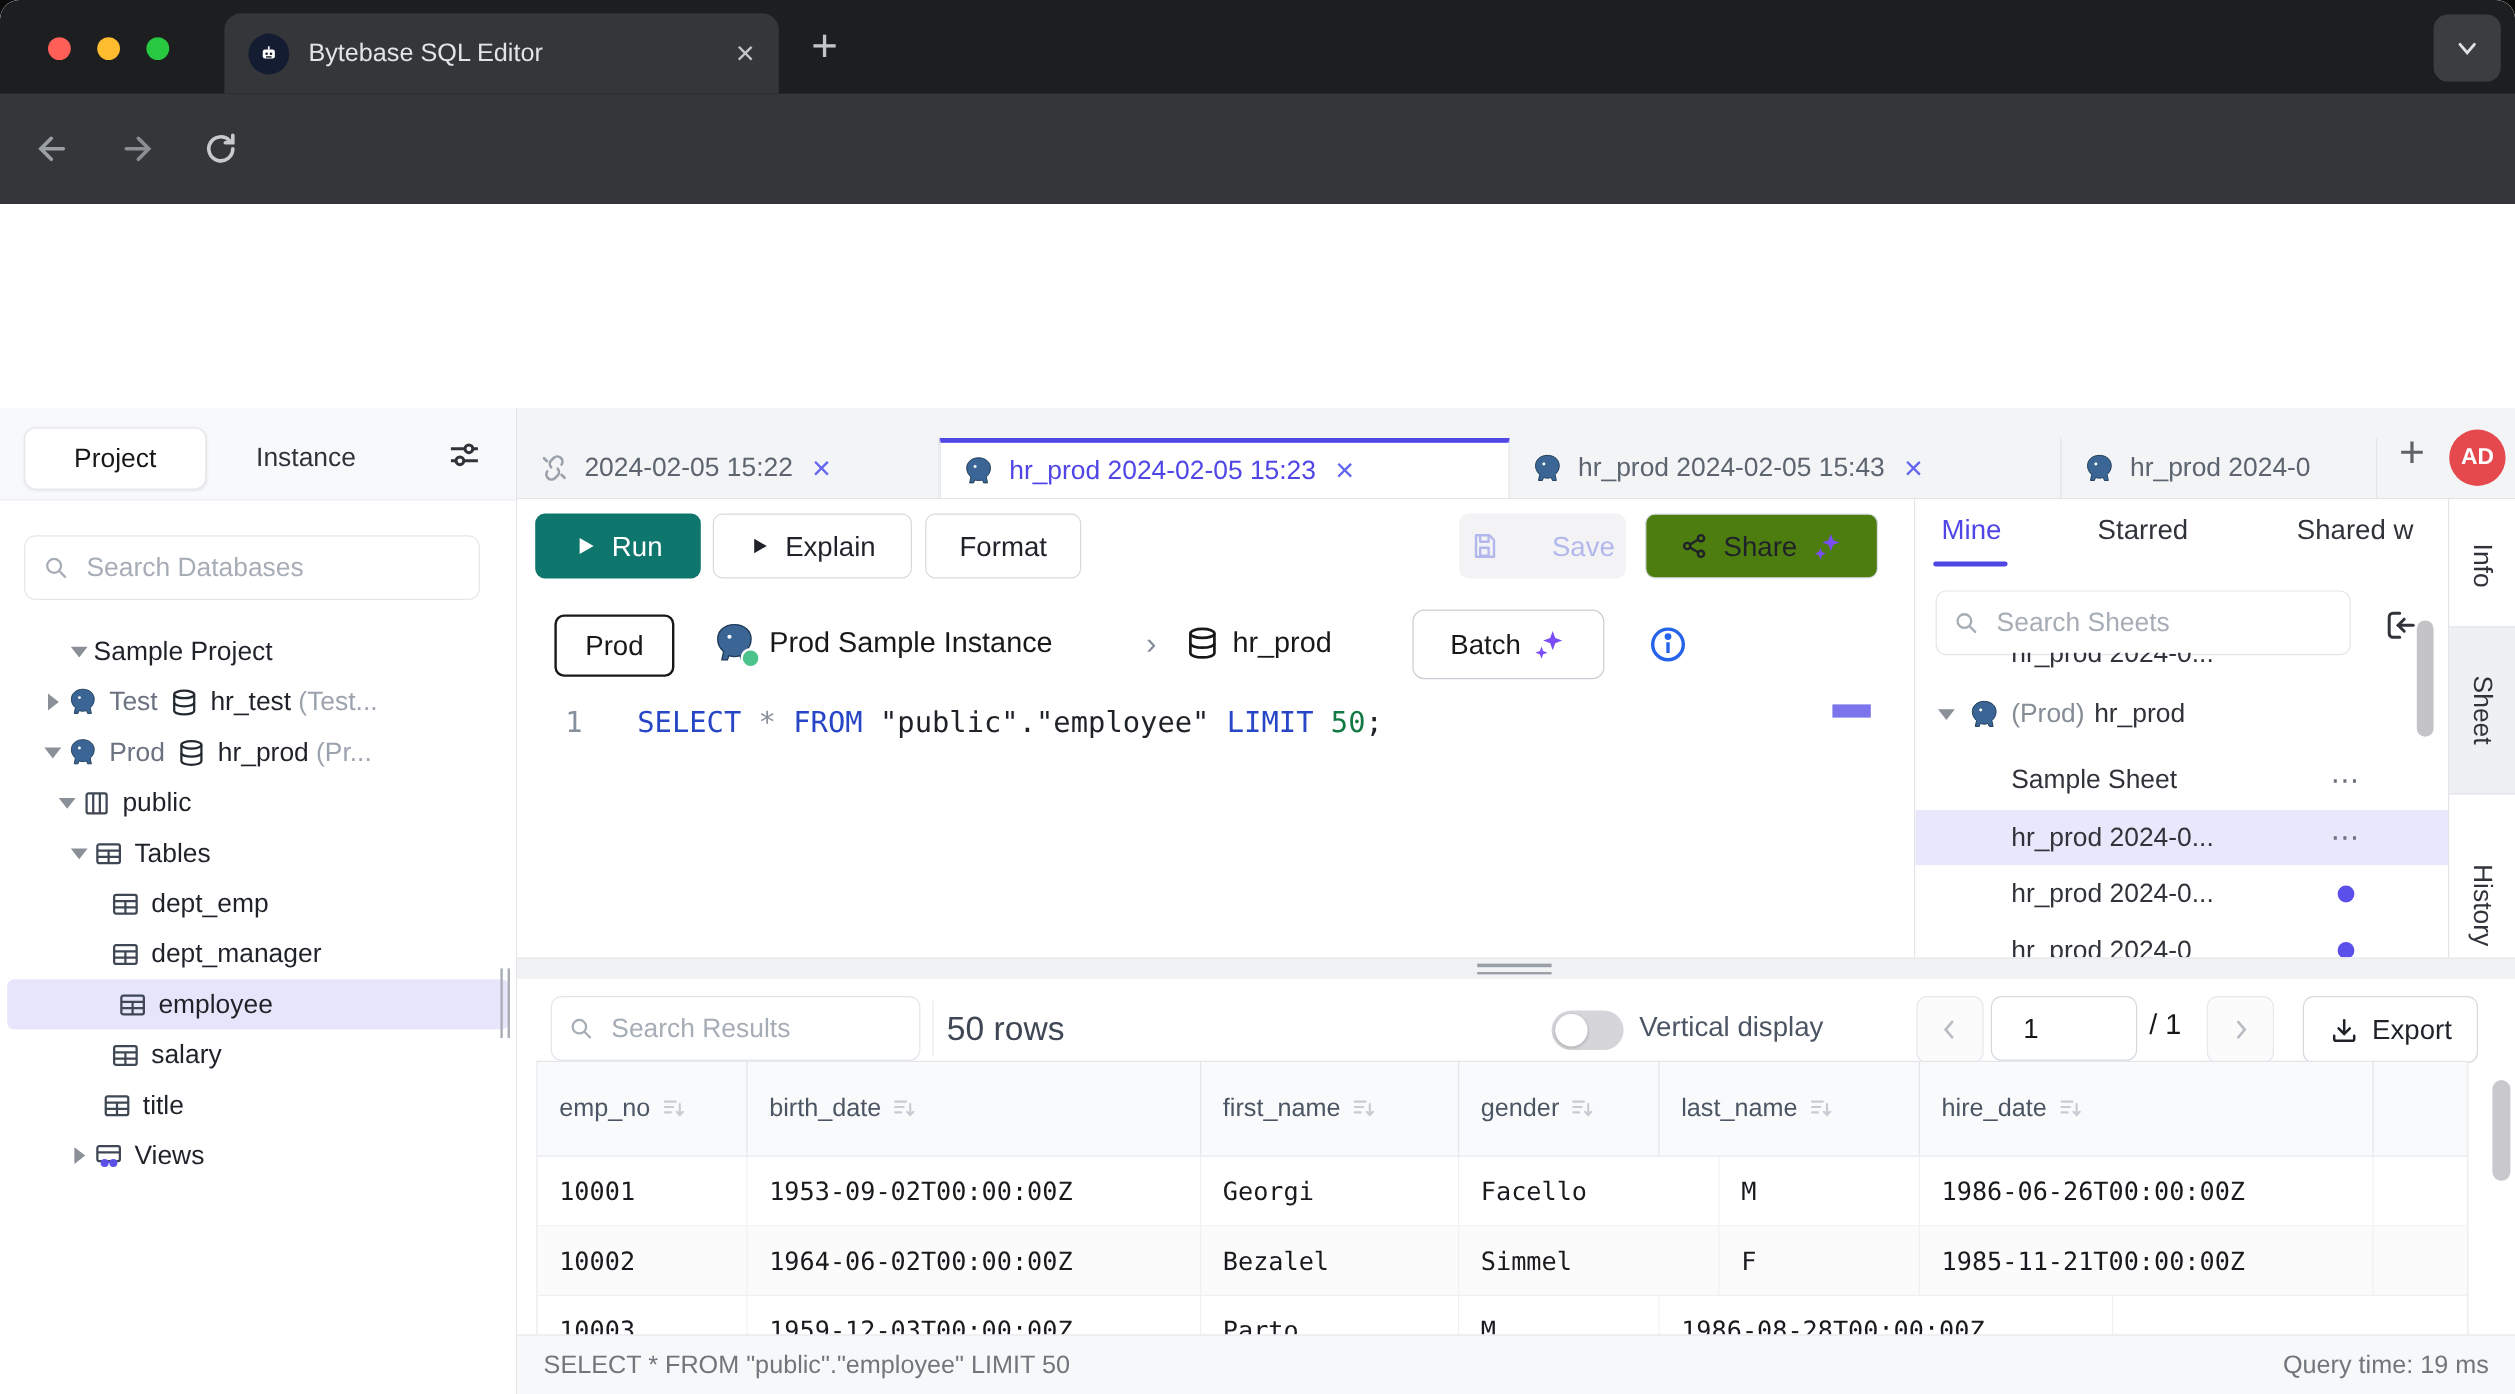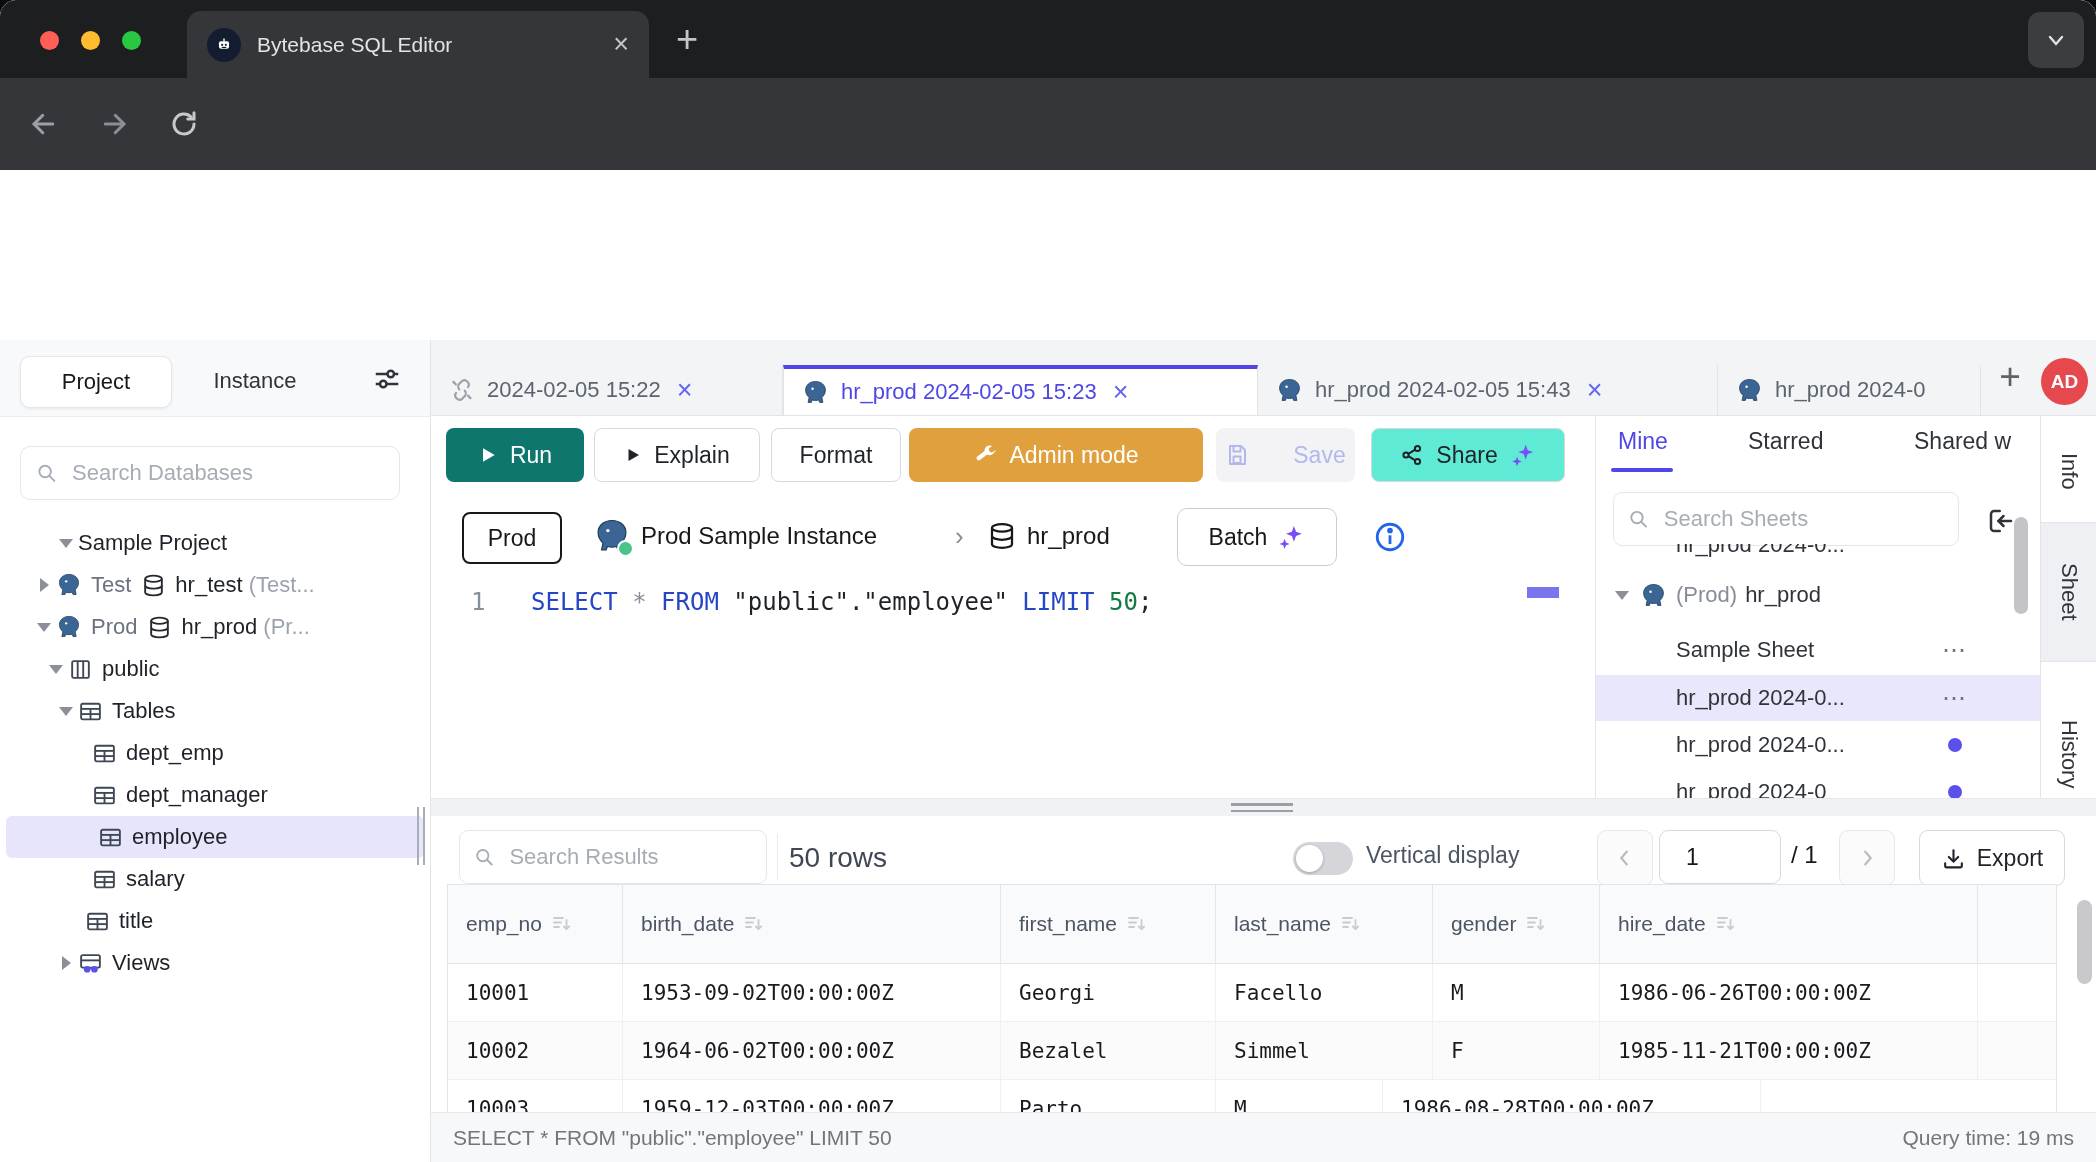--- a/index.html
+++ b/index.html
@@ -71,21 +71,21 @@
         color:#fff;font-size:19px;font-weight:bold;display:flex;align-items:center;justify-content:center;}
   
   .editorcol{position:absolute;left:431px;top:246px;width:1164px;height:382px;background:#fff;}
   .btn{position:absolute;top:12px;height:54px;border-radius:8px;display:flex;align-items:center;justify-content:center;
         gap:12px;font-size:23px;box-sizing:border-box;}
   .btn-run{left:15px;width:138px;background:#0f766e;color:#fff;}
   .btn-explain{left:163px;width:166px;background:#fff;border:1px solid #d6d9de;color:#1f2329;}
   .btn-format{left:340px;width:130px;background:#fff;border:1px solid #d6d9de;color:#1f2329;}
   .btn-admin{left:478px;width:294px;background:#e0a03e;color:#fff;}
   .btn-save{left:785px;width:139px;background:#f3f3f6;color:#b3b8ec;gap:44px;}
-  .btn-share{left:940px;width:194px;background:#5eead4;border:1px solid #d6d9de;color:#1f2329;}
+  .btn-share{left:940px;width:194px;background:#4d7c0f;border:1px solid #d6d9de;color:#1f2329;}
   .crumbs{position:absolute;left:0;top:86px;width:100%;height:70px;}
   .env-chip{position:absolute;left:31px;top:10px;width:96px;height:48px;border:2px solid #17181a;border-radius:8px;
         display:flex;align-items:center;justify-content:center;font-size:23px;color:#17181a;background:#fff;}
   .crumb-item{position:absolute;top:10px;height:48px;display:flex;align-items:center;gap:10px;font-size:24px;color:#17181a;}
   .pg-wrap{position:relative;display:flex;}
   .pg-dot{position:absolute;right:-3px;bottom:-2px;width:13px;height:13px;border-radius:50%;background:#4cc38a;border:2px solid #fff;}
   .batch-btn{position:absolute;left:746px;top:6px;width:158px;height:56px;border:1px solid #c9cdd3;border-radius:10px;
         background:#fff;display:flex;align-items:center;justify-content:center;gap:10px;font-size:23px;color:#17181a;}
   .info-ic{position:absolute;left:942px;top:18px;}
   .code{position:absolute;left:0;top:162px;right:0;bottom:0;font-family:"DejaVu Sans Mono",monospace;font-size:24px;}
@@ -505,26 +505,20 @@
         <span>Run</span>
       </div>
       <div class="btn btn-explain">
         <svg width="18" height="18" viewBox="0 0 24 24">
             <path d="M6 4l14 8-14 8z" fill="#1f2329"></path>
           </svg>
         <span>Explain</span>
       </div>
       <div class="btn btn-format">
         <span>Format</span>
-      </div>
-      <div class="btn btn-admin">
-        <svg width="24" height="24" viewBox="0 0 24 24">
-            <path fill="#fff" d="M21.2 6.2a5.3 5.3 0 0 1-7.1 5L8 17.3a2.2 2.2 0 1 1-3.1-3.1l6.1-6.1A5.3 5.3 0 0 1 17.8 2l-3 3 .9 2.8 2.8.9 3-3c.4.9.6 1.8.6 2.7z" transform="rotate(8 12 12)"></path>
-          </svg>
-        <span>Admin mode</span>
       </div>
       <div class="btn btn-save">
         <svg width="24" height="24" viewBox="0 0 24 24">
             <g fill="none" stroke="#b3b8ec" stroke-width="2" stroke-linejoin="round">
               <path d="M5 3h11l4 4v14H5z"></path>
               <path d="M8.5 3v5.5h7V3"></path>
               <rect x="8.5" y="13.5" width="7" height="6.5"></rect>
             </g>
           </svg>
         <span>Save</span>
@@ -740,36 +734,36 @@
                   <g stroke="#c8ccd2" stroke-width="1.8" fill="none" stroke-linecap="round">
                     <line x1="4" y1="6" x2="13" y2="6"></line>
                     <line x1="4" y1="10.5" x2="11" y2="10.5"></line>
                     <line x1="4" y1="15" x2="9" y2="15"></line>
                     <path d="M16.5 8v9"></path>
                     <path d="M13.9 14.5l2.6 2.6 2.6-2.6"></path>
                   </g>
                 </svg>
               </span>
             </div>
-            <div class="rt-th" style="width: 217px;">
-              <span>last_name</span>
+            <div class="rt-th" style="width: 167px;">
+              <span>gender</span>
               <span style="display: flex;">
                 <svg width="24" height="24" viewBox="0 0 24 24">
                   <g stroke="#c8ccd2" stroke-width="1.8" fill="none" stroke-linecap="round">
                     <line x1="4" y1="6" x2="13" y2="6"></line>
                     <line x1="4" y1="10.5" x2="11" y2="10.5"></line>
                     <line x1="4" y1="15" x2="9" y2="15"></line>
                     <path d="M16.5 8v9"></path>
                     <path d="M13.9 14.5l2.6 2.6 2.6-2.6"></path>
                   </g>
                 </svg>
               </span>
             </div>
-            <div class="rt-th" style="width: 167px;">
-              <span>gender</span>
+            <div class="rt-th" style="width: 217px;">
+              <span>last_name</span>
               <span style="display: flex;">
                 <svg width="24" height="24" viewBox="0 0 24 24">
                   <g stroke="#c8ccd2" stroke-width="1.8" fill="none" stroke-linecap="round">
                     <line x1="4" y1="6" x2="13" y2="6"></line>
                     <line x1="4" y1="10.5" x2="11" y2="10.5"></line>
                     <line x1="4" y1="15" x2="9" y2="15"></line>
                     <path d="M16.5 8v9"></path>
                     <path d="M13.9 14.5l2.6 2.6 2.6-2.6"></path>
                   </g>
                 </svg>

